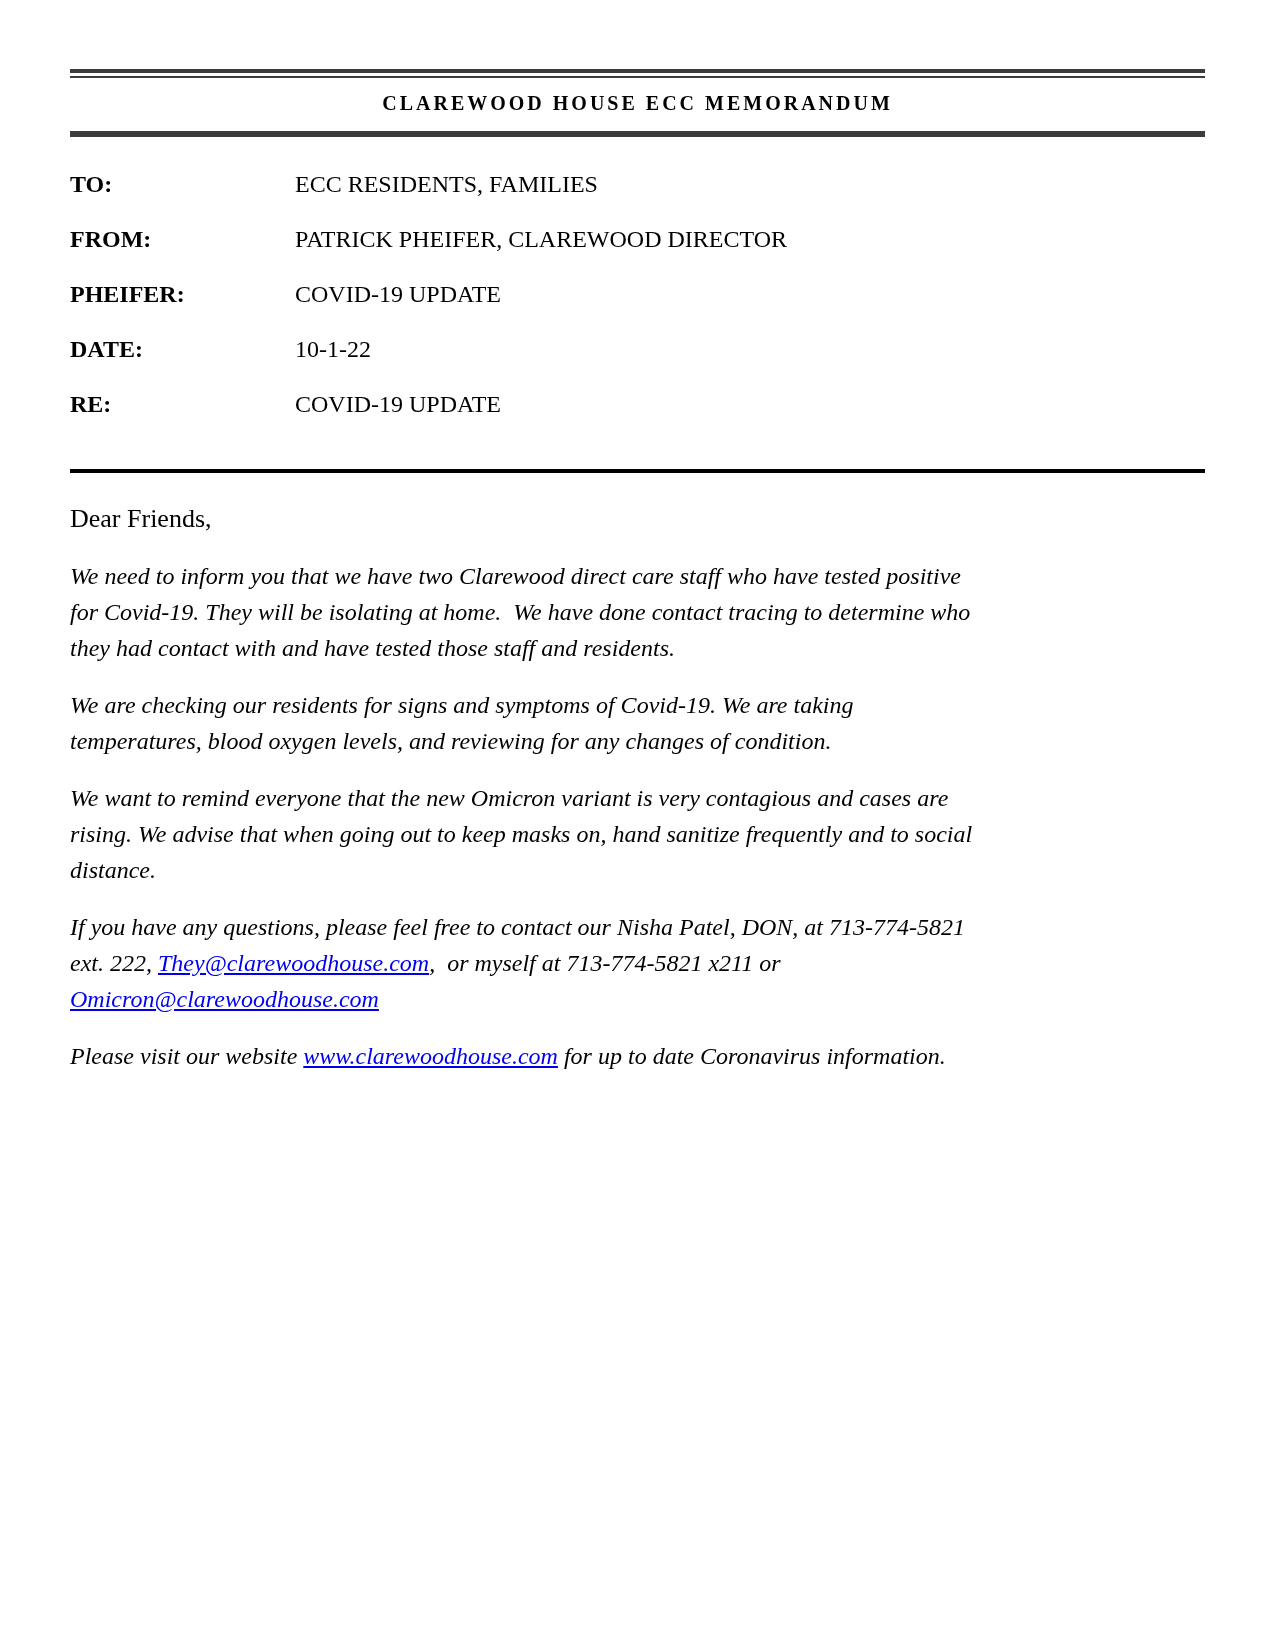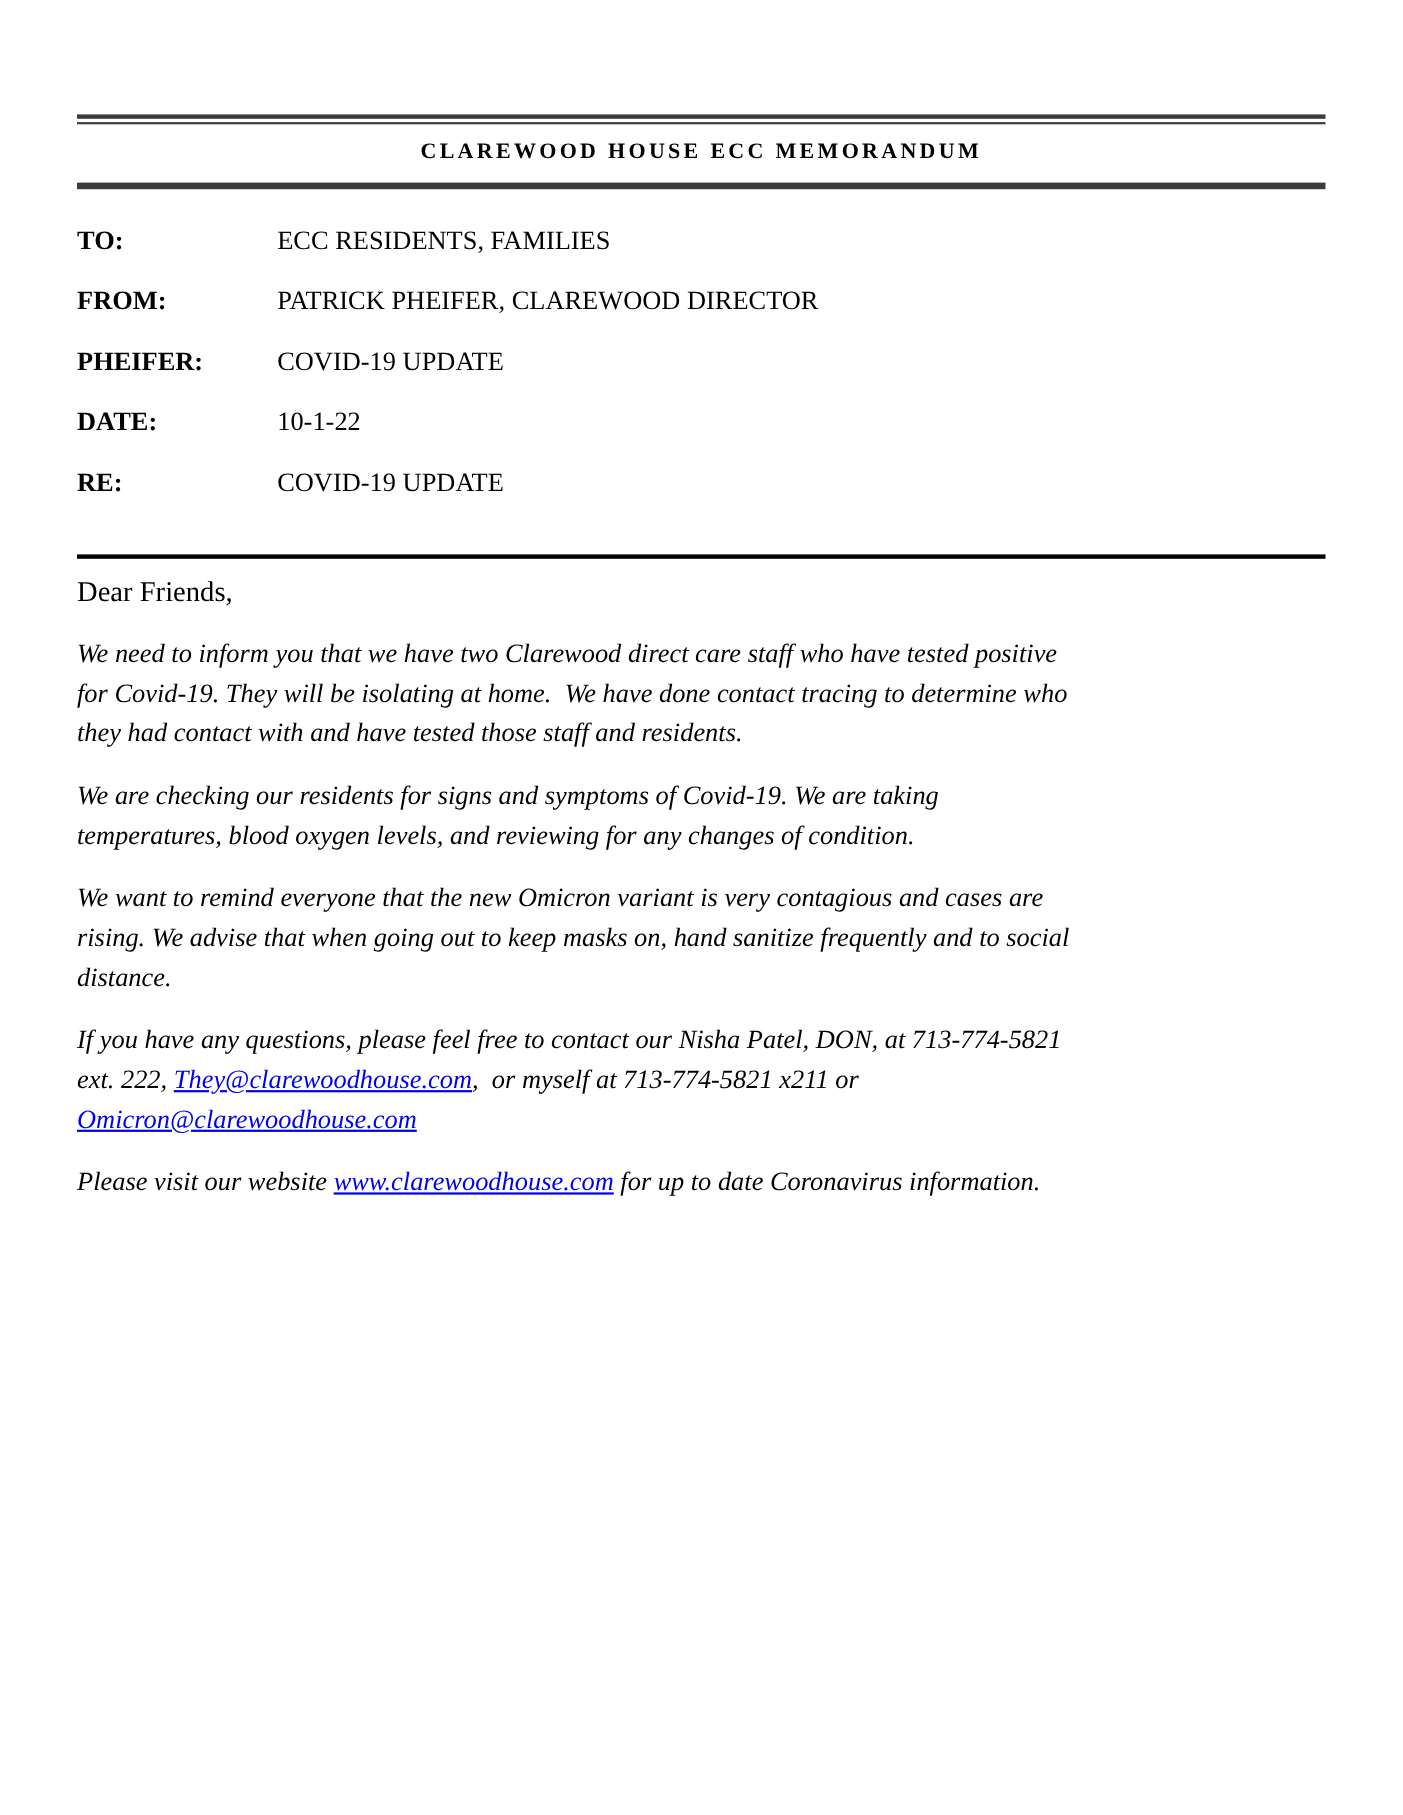--- a/index.html
+++ b/index.html
@@ -10,21 +10,21 @@
   body {
     width: 1275px;
     height: 1650px;
     font-family: "Liberation Serif", serif;
     color: #000000;
     position: relative;
     overflow: hidden;
   }
   .page {
     box-sizing: border-box;
-    padding: 104px 70px 0 70px;
+    padding: 69px 70px 0 70px;
     width: 1275px;
   }
   
   .rule-top-thick { height: 4px; background: #3c3c3c; }
   .rule-top-thin  { height: 2px; background: #3c3c3c; margin-top: 3px; }
   .memo-title {
     text-align: center;
     font-weight: bold;
     font-size: 20px;
     line-height: 26px;
@@ -33,38 +33,39 @@
   }
   .rule-header-bottom { height: 6px; background: #3c3c3c; }
 
   
   .fields { margin-top: 30px; }
   .field-row {
     display: flex;
     font-size: 24px;
     line-height: 34px;
     margin-bottom: 21px;
+    gap: 43px;
   }
   .field-label {
     font-weight: bold;
     width: 182px;
     flex: none;
   }
   .field-value { flex: 1; }
 
   .divider {
     height: 4px;
     background: #000000;
     margin-top: 48px;
   }
 
   .salutation {
     font-size: 26px;
     line-height: 36px;
-    margin-top: 12px;
+    margin-top: 28px;
   }
   .para {
     font-size: 24px;
     line-height: 36px;
     margin: 21px 0 0 0;
     white-space: pre-wrap;
     font-style: italic;
   }
   a.link {
     color: #0000EE;

